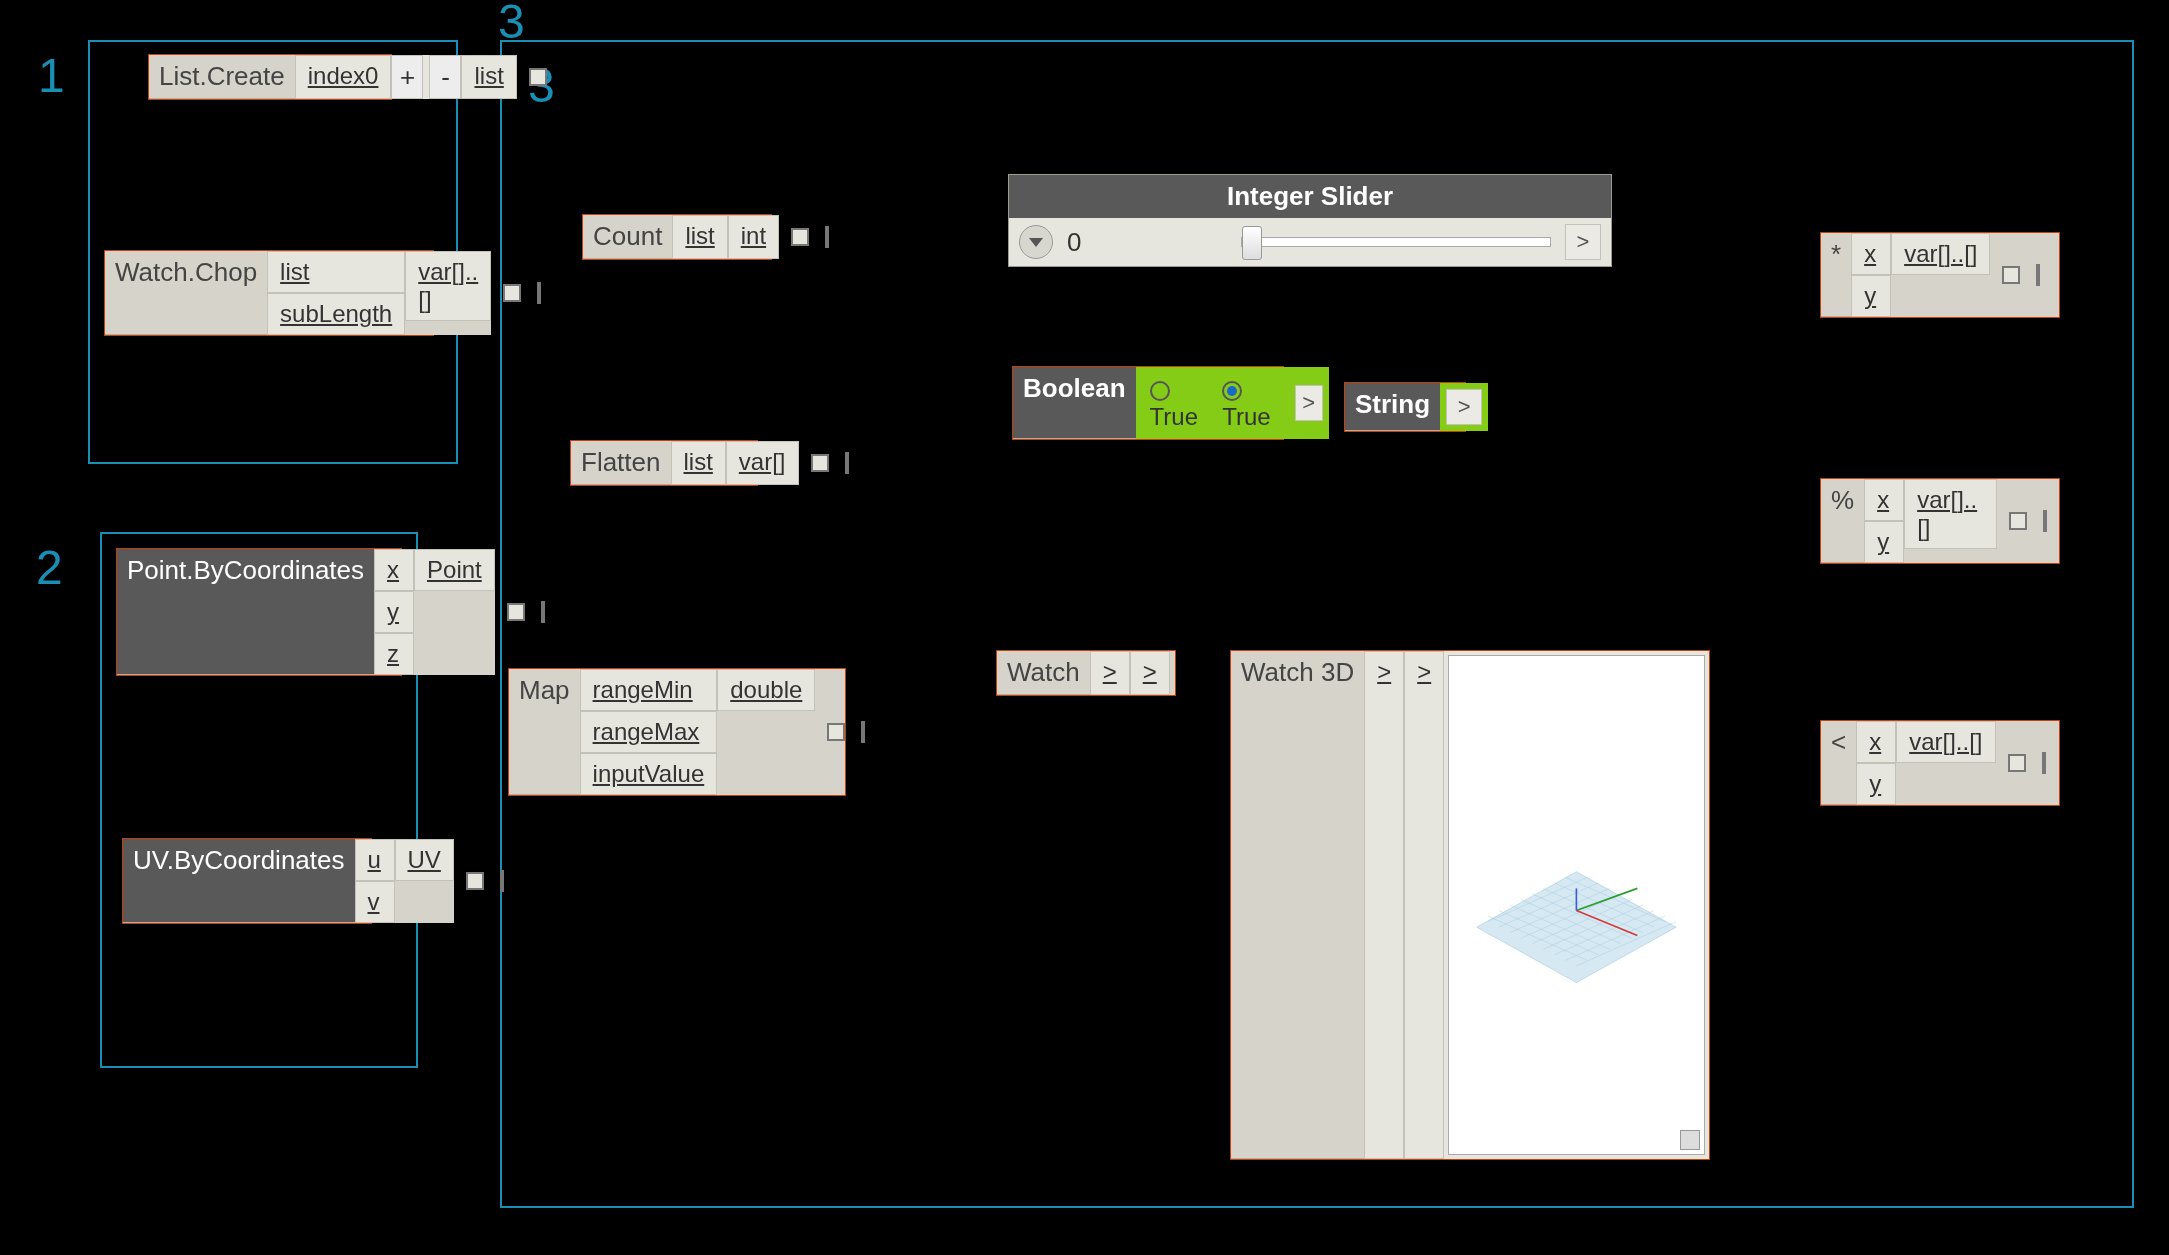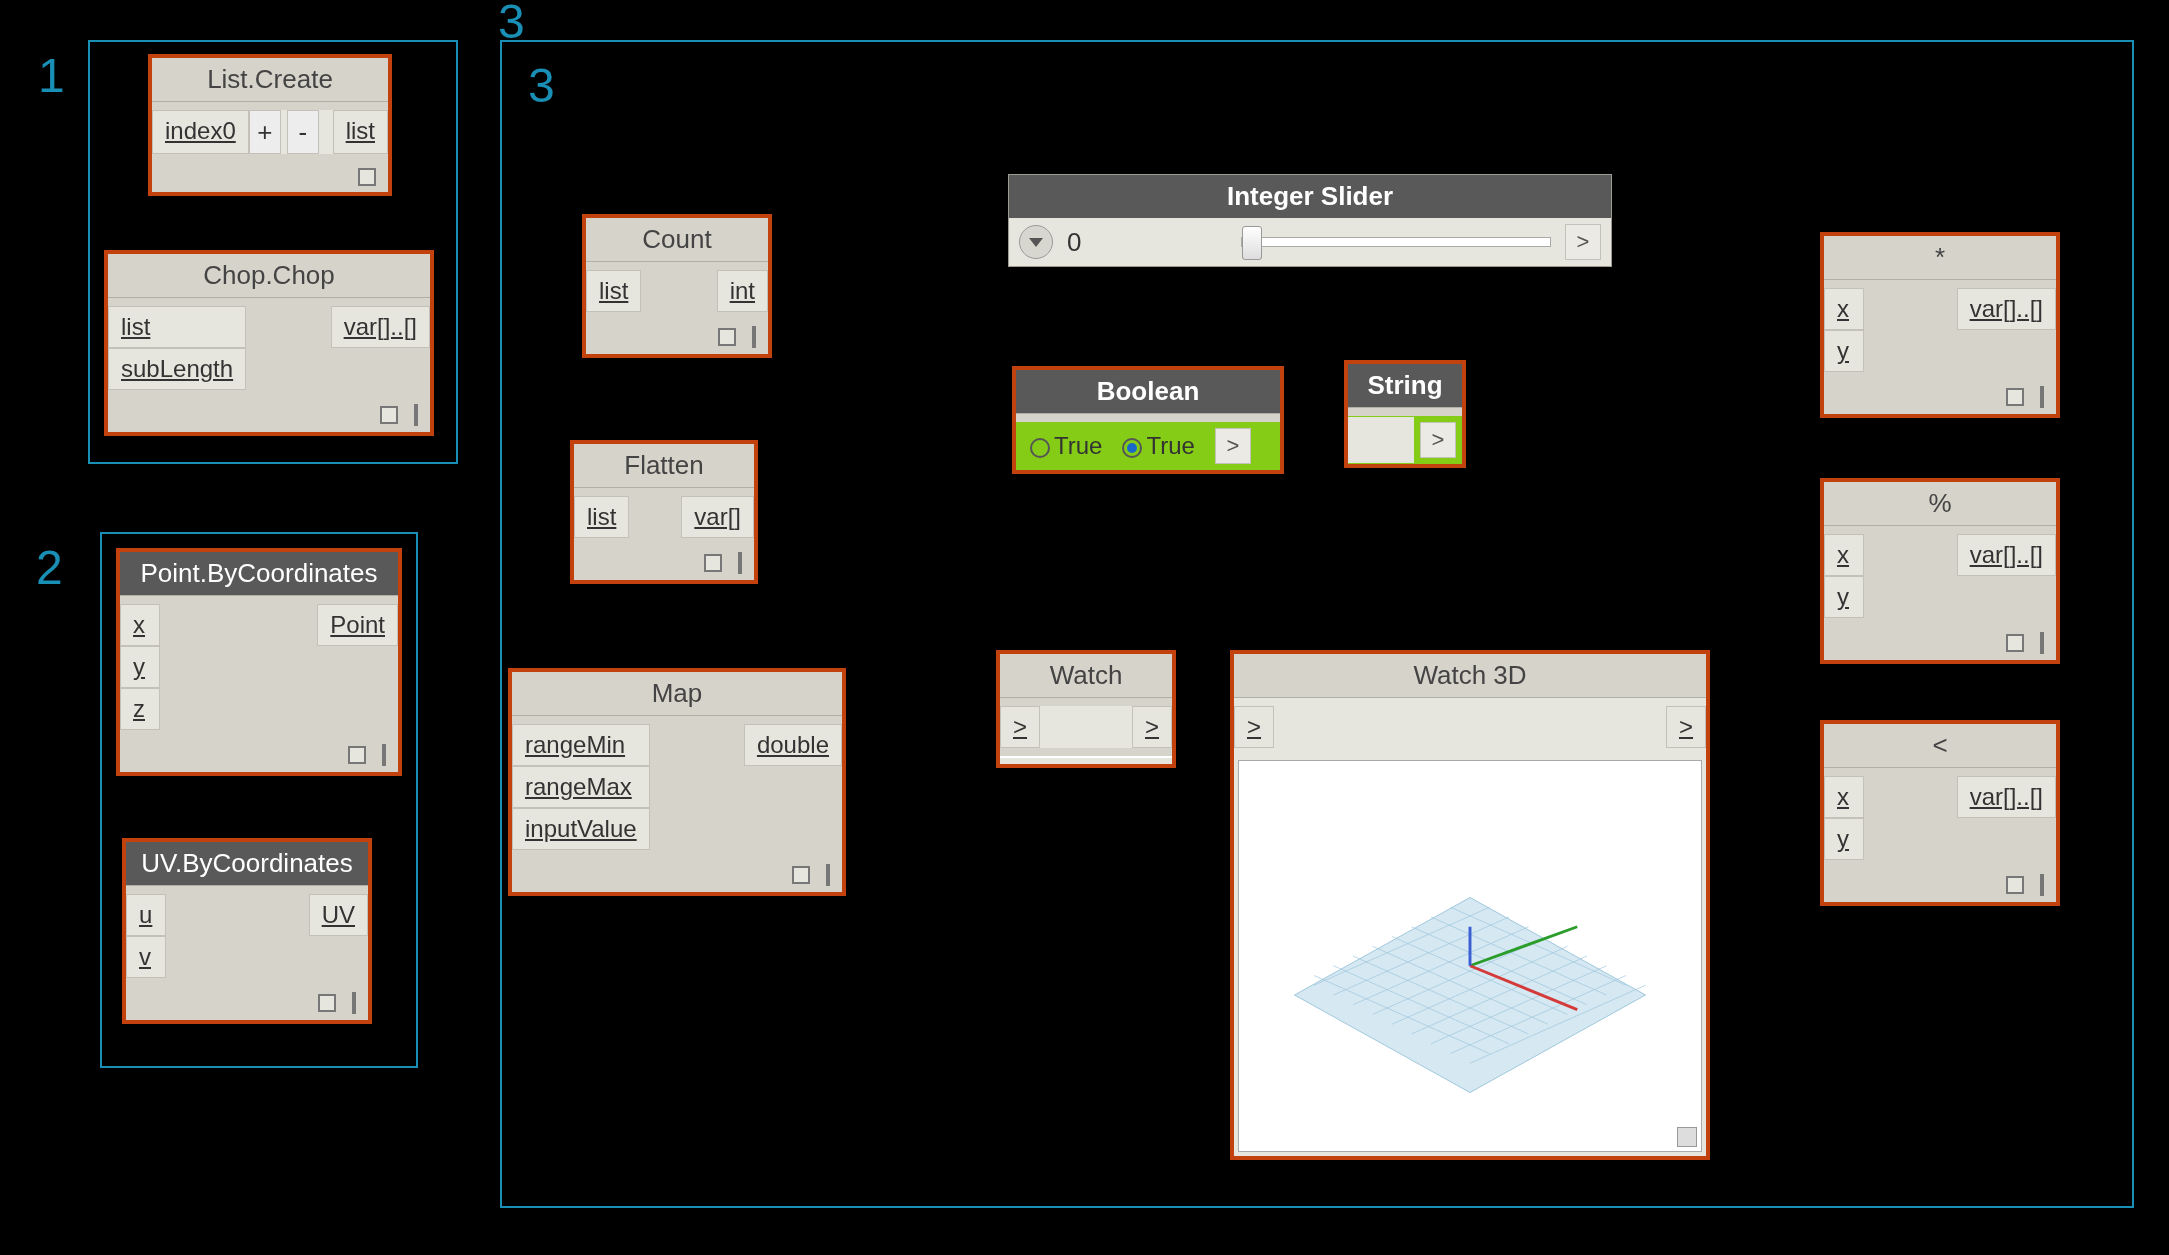--- a/index.html
+++ b/index.html
@@ -17,24 +17,23 @@
   }
   .group-num {
     position: absolute;
     color: #1a8fb5;
     font-size: 48px;
     font-weight: 400;
   }
   .node {
     position: absolute;
     background: #d5d3ca;
-    border: 4px solid #c2410c;
-    display: flex;
-    flex-direction: column;
-    gap: 8px;
+    border: 1px solid #c2410c;
+    display: flex;
+    flex-direction: row;
   }
   .node-title {
     background: #d5d3ca;
     color: #444;
     text-align: center;
     padding: 6px 10px;
     font-size: 26px;
     border-bottom: 1px solid #b0aea5;
   }
   .node-title.dark {
@@ -204,21 +203,21 @@
     </div>
     <div style="flex:1"></div>
     <div class="port">list</div>
   </div>
   <div class="footer">
     <div class="chk"></div>
   </div>
 </div>
 
 <div class="node" style="left:104px;top:250px;width:330px">
-  <div class="node-title">Chop.Chop</div>
+  <div class="node-title">Watch.Chop</div>
   <div class="ports-row" style="background:#d5d3ca">
     <div class="in-col">
       <div class="port">list</div>
       <div class="port">subLength</div>
     </div>
     <div class="out-col">
       <div class="port">var[]..[]</div>
     </div>
   </div>
   <div class="footer">
@@ -322,21 +321,21 @@
   <div class="node-title dark" style="font-weight:600">Boolean</div>
   <div class="bool-body">
     <div class="radio-group">
       <label><span class="radio"></span><span>True</span></label>
       <label><span class="radio sel"></span><span>True</span></label>
     </div>
     <div class="outport-btn" style="margin:6px">&gt;</div>
   </div>
 </div>
 
-<div class="node" style="left:1344px;top:360px;width:122px">
+<div class="node" style="left:1344px;top:382px;width:122px">
   <div class="node-title dark" style="font-weight:600">String</div>
   <div class="bool-body">
     <div style="flex:1;height:46px;background:#e7e6de"></div>
     <div class="outport-btn" style="margin:6px">&gt;</div>
   </div>
 </div>
 
 <div class="node" style="left:996px;top:650px;width:180px">
   <div class="node-title">Watch</div>
   <div class="ports-row" style="background:#e7e6de">

